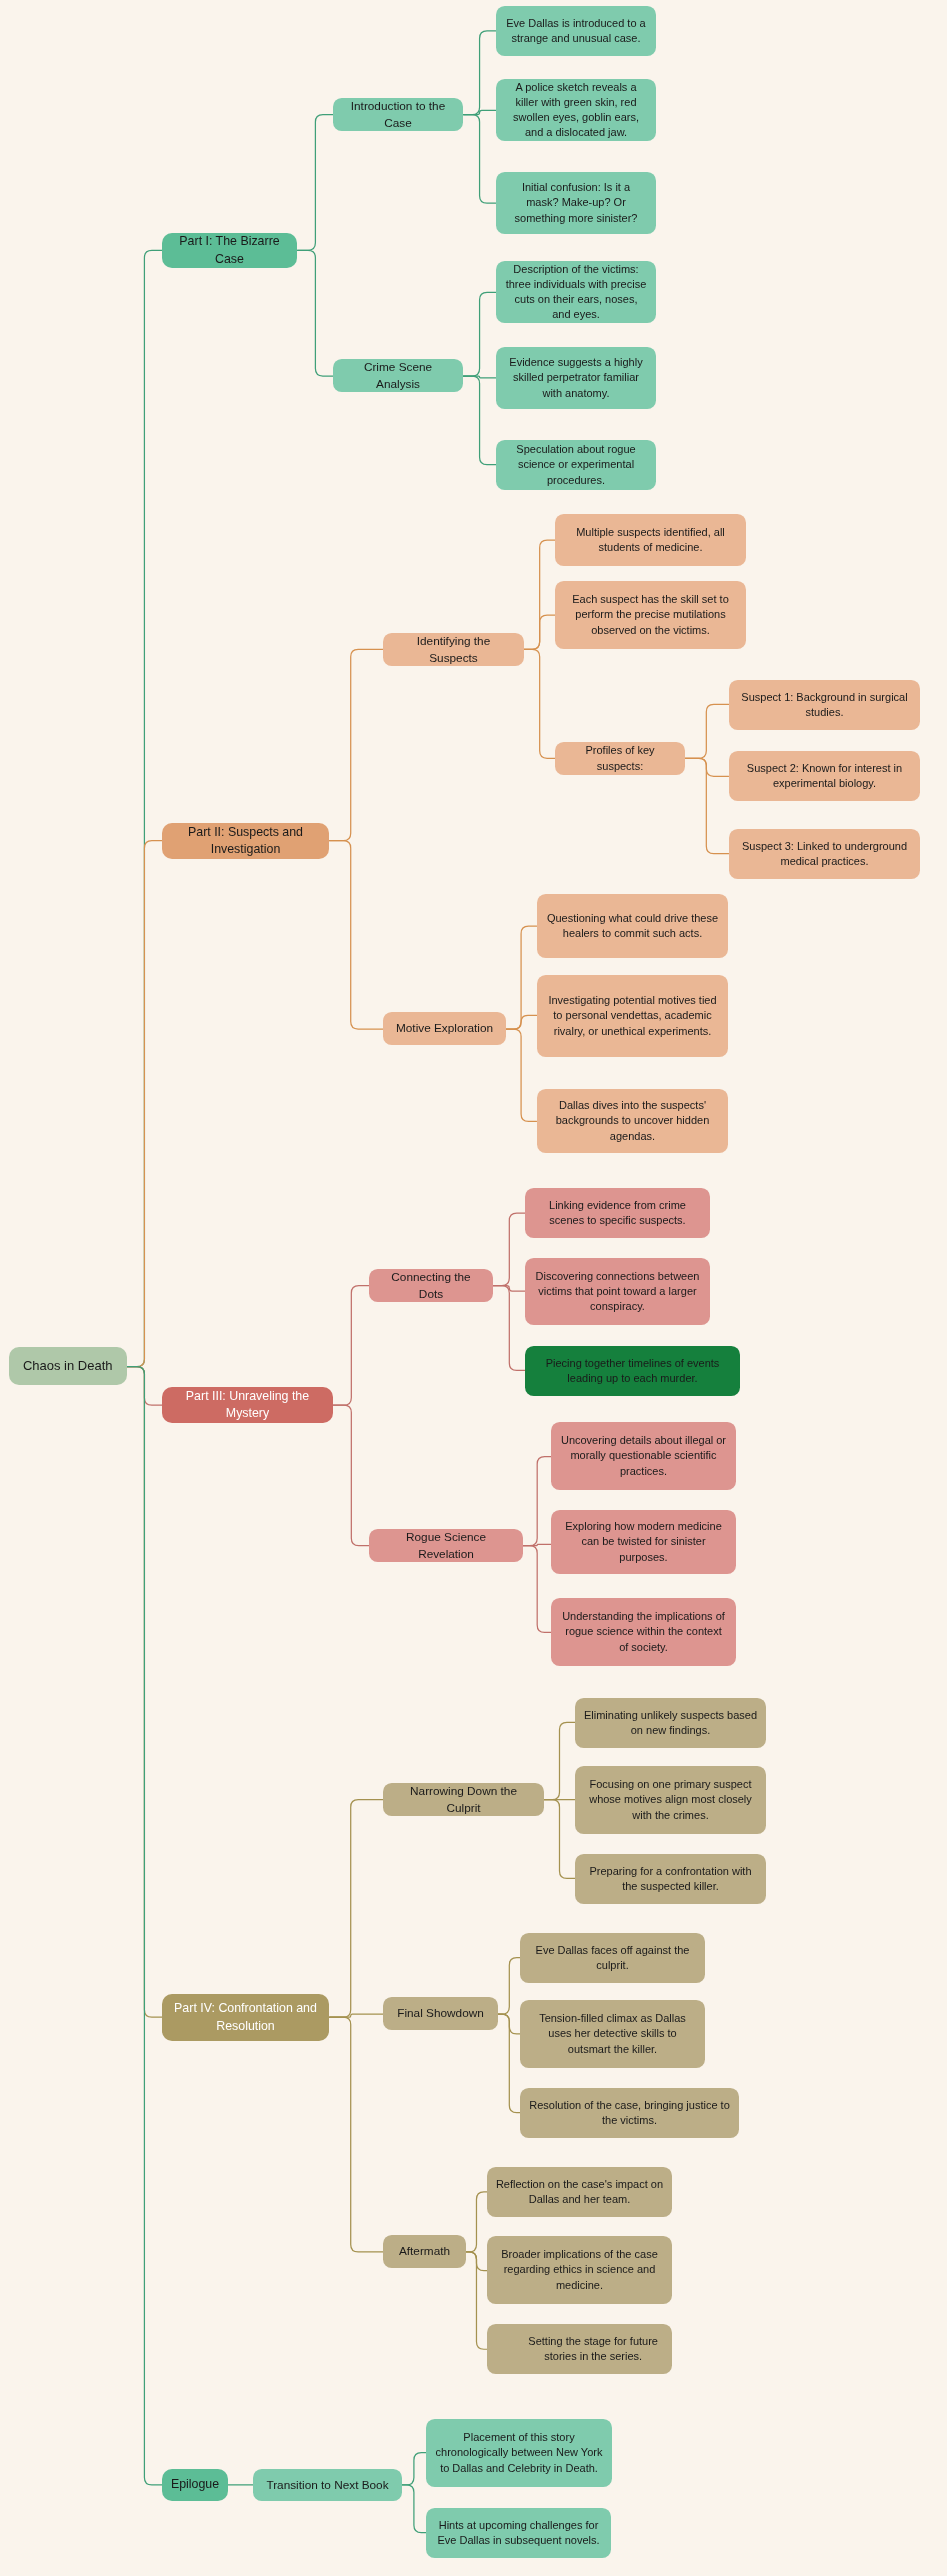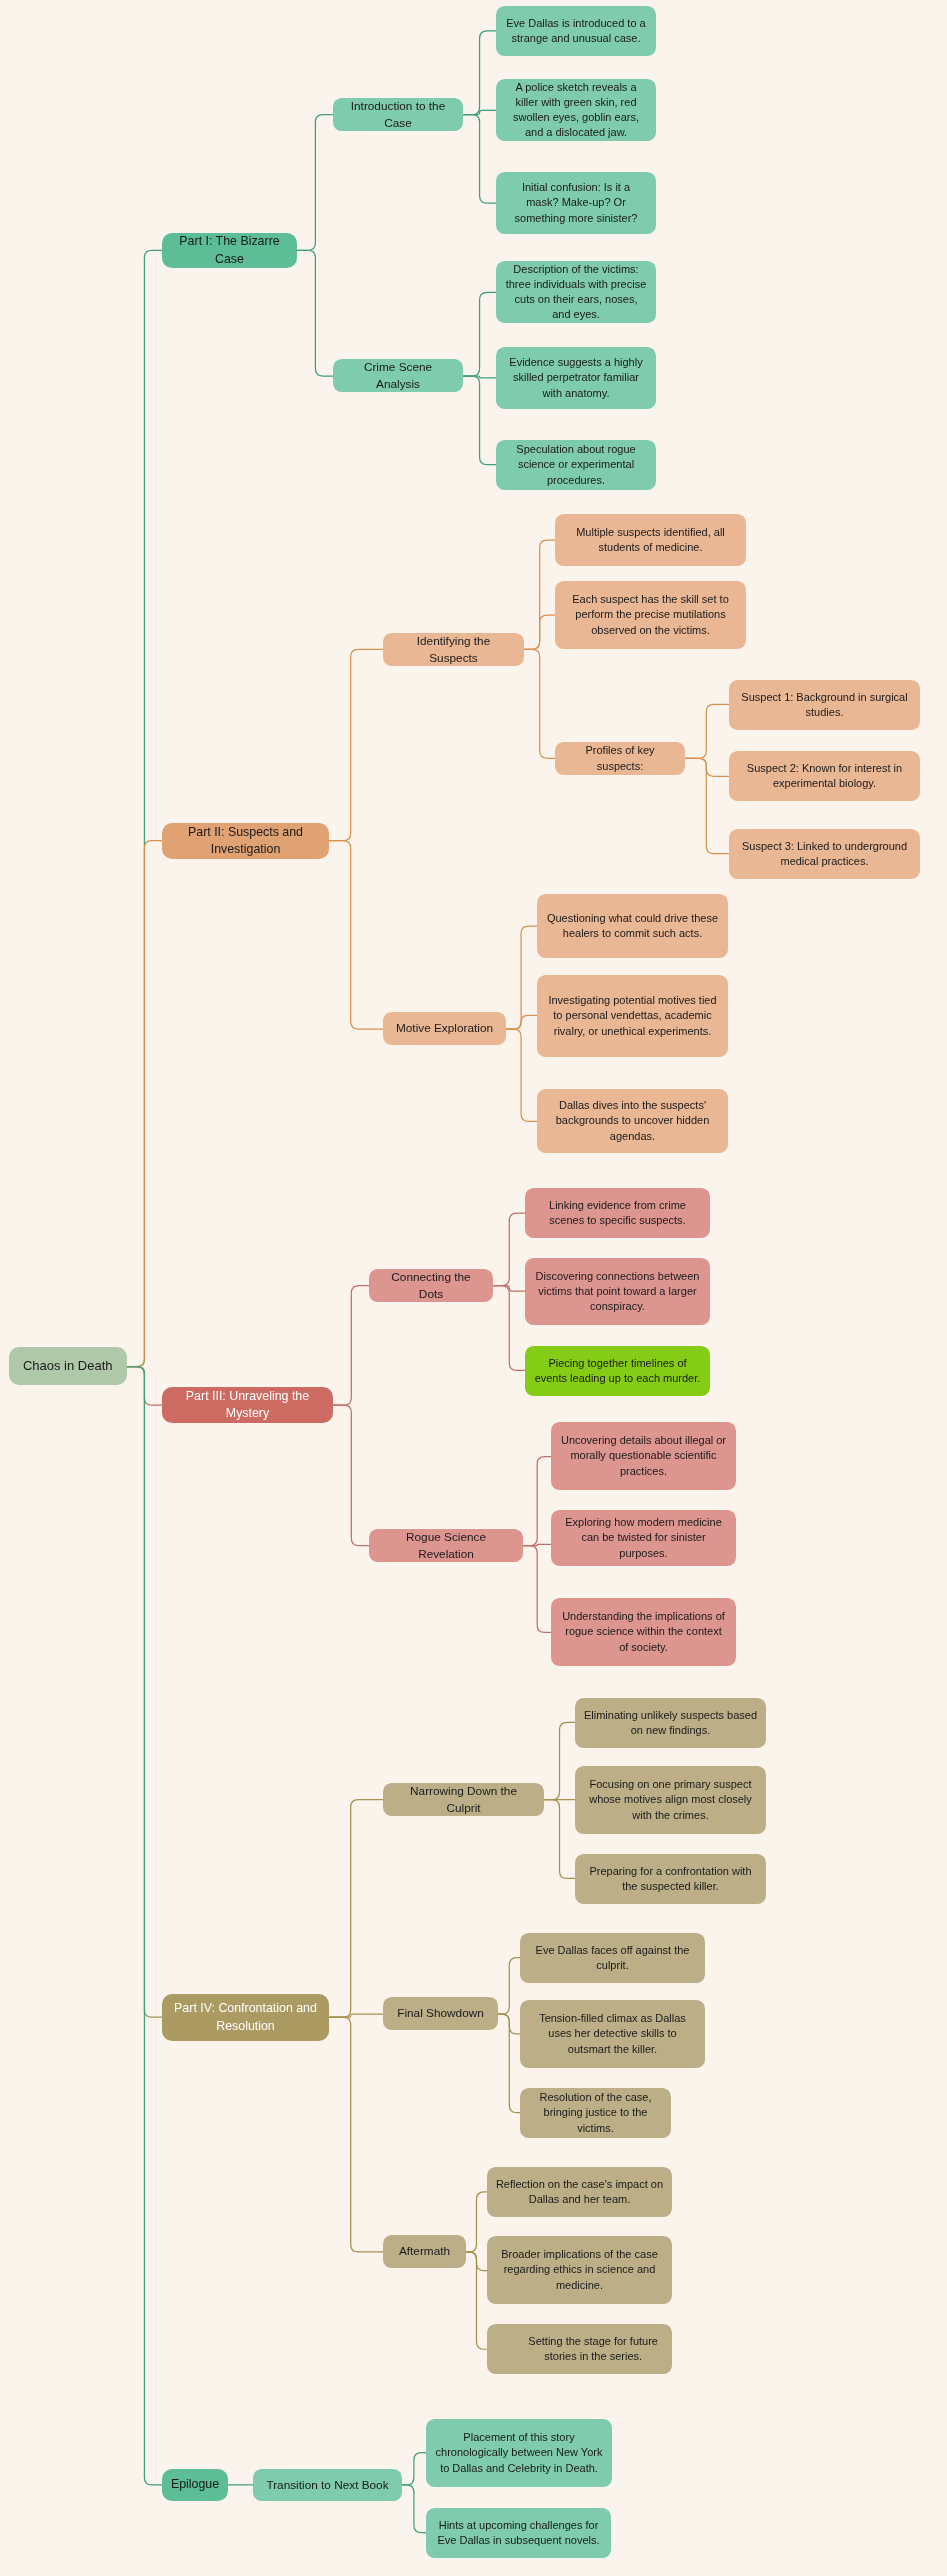--- a/index.html
+++ b/index.html
@@ -181,30 +181,30 @@
     </div>
     <div class="node l2" style="left: 369px; top: 1269px; width: 124px; height: 33px; background: rgb(221, 149, 144);">
       <span>Connecting the Dots</span>
     </div>
     <div class="node l3" style="left: 525px; top: 1188px; width: 185px; height: 50px; background: rgb(221, 149, 144);">
       <span>Linking evidence from crime scenes to specific suspects.</span>
     </div>
     <div class="node l3" style="left: 525px; top: 1258px; width: 185px; height: 67px; background: rgb(221, 149, 144);">
       <span>Discovering connections between victims that point toward a larger conspiracy.</span>
     </div>
-    <div class="node l3" style="left: 525px; top: 1346px; width: 185px; height: 50px; background: #84cc16;">
+    <div class="node l3" style="left: 525px; top: 1346px; width: 215px; height: 50px; background: #15803d;">
       <span>Piecing together timelines of events leading up to each murder.</span>
     </div>
     <div class="node l2" style="left: 369px; top: 1529px; width: 154px; height: 33px; background: rgb(221, 149, 144);">
       <span>Rogue Science Revelation</span>
     </div>
     <div class="node l3" style="left: 551px; top: 1422px; width: 185px; height: 68px; background: rgb(221, 149, 144);">
       <span>Uncovering details about illegal or morally questionable scientific practices.</span>
     </div>
-    <div class="node l3" style="left: 551px; top: 1510px; width: 185px; height: 56px; background: rgb(221, 149, 144);">
+    <div class="node l3" style="left: 551px; top: 1510px; width: 185px; height: 64px; background: rgb(221, 149, 144);">
       <span>Exploring how modern medicine can be twisted for sinister purposes.</span>
     </div>
     <div class="node l3" style="left: 551px; top: 1598px; width: 185px; height: 68px; background: rgb(221, 149, 144);">
       <span>Understanding the implications of rogue science within the context of society.</span>
     </div>
     <div class="node l1 whitetext" style="left: 162px; top: 1994px; width: 167px; height: 47px; background: rgb(171, 154, 98);">
       <span>Part IV: Confrontation and Resolution</span>
     </div>
     <div class="node l2" style="left: 383px; top: 1783px; width: 161px; height: 33px; background: rgb(188, 174, 135);">
       <span>Narrowing Down the Culprit</span>
@@ -220,21 +220,21 @@
     </div>
     <div class="node l2" style="left: 383px; top: 1997px; width: 115px; height: 33px; background: rgb(188, 174, 135);">
       <span>Final Showdown</span>
     </div>
     <div class="node l3" style="left: 520px; top: 1933px; width: 185px; height: 50px; background: rgb(188, 174, 135);">
       <span>Eve Dallas faces off against the culprit.</span>
     </div>
     <div class="node l3" style="left: 520px; top: 2000px; width: 185px; height: 68px; background: rgb(188, 174, 135);">
       <span>Tension-filled climax as Dallas uses her detective skills to outsmart the killer.</span>
     </div>
-    <div class="node l3" style="left: 520px; top: 2088px; width: 151px; height: 50px; background: rgb(188, 174, 135);">
+    <div class="node l3" style="left: 520px; top: 2088px; width: 219px; height: 50px; background: rgb(188, 174, 135);">
       <span>Resolution of the case, bringing justice to the victims.</span>
     </div>
     <div class="node l2" style="left: 383px; top: 2235px; width: 83px; height: 33px; background: rgb(188, 174, 135);">
       <span>Aftermath</span>
     </div>
     <div class="node l3" style="left: 487px; top: 2167px; width: 185px; height: 50px; background: rgb(188, 174, 135);">
       <span>Reflection on the case's impact on Dallas and her team.</span>
     </div>
     <div class="node l3" style="left: 487px; top: 2236px; width: 185px; height: 68px; background: rgb(188, 174, 135);">
       <span>Broader implications of the case regarding ethics in science and medicine.</span>

